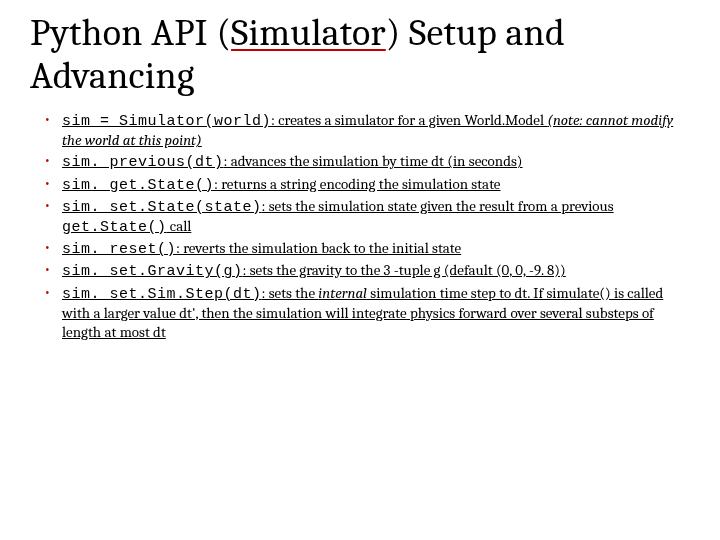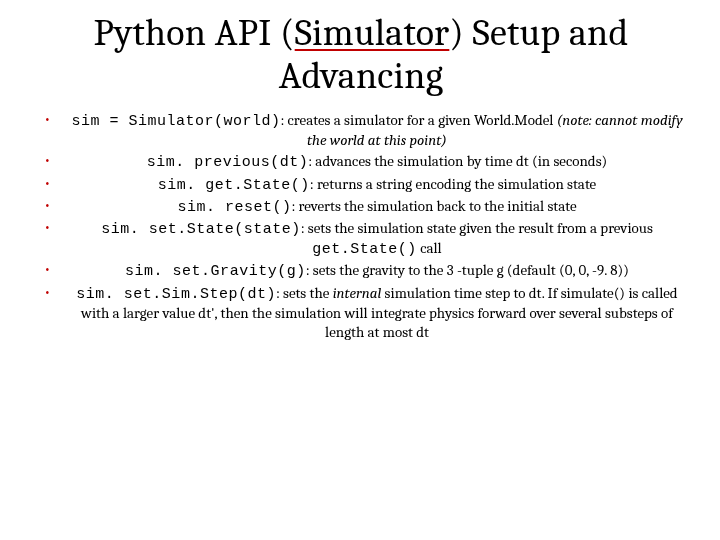--- a/index.html
+++ b/index.html
@@ -10,21 +10,20 @@
     background: #ffffff;
     font-family: Cambria, Georgia, 'Times New Roman', serif;
     color: #000;
     overflow: hidden;
   }
   .slide {
     padding: 12px 28px 20px 30px;
     box-sizing: border-box;
     width: 720px;
     height: 540px;
-    text-align: center;
   }
   h1.title {
     font-size: 38px;
     font-weight: 400;
     line-height: 1.12;
     margin: 0 0 14px 0;
     letter-spacing: 0.2px;
   }
   h1.title a.link {
     color: #000;
@@ -37,20 +36,21 @@
     list-style: none;
     padding: 0 0 0 12px;
     margin: 0;
     font-size: 15px;
     line-height: 1.28;
   }
   ul.bullets > li {
     position: relative;
     padding-left: 20px;
     margin-bottom: 2px;
+    text-decoration: underline;
   }
   ul.bullets > li::before {
     content: "•";
     position: absolute;
     left: 2px;
     top: -1px;
     color: #c00000;
     font-size: 15px;
   }
   .code {
@@ -82,25 +82,25 @@
       <span class="code">sim. previous(dt)</span><span>: advances the simulation by time dt (in seconds)</span>
     </li>
 
 
 
     <li>
       <span class="code">sim. get.State()</span><span>: returns a string encoding the simulation state</span>
     </li>
 
     <li>
-      <span class="code">sim. reset()</span><span>: reverts the simulation back to the initial state</span>
+      <span class="code">sim. set.State(state)</span><span>: sets the simulation state given the result from a previous </span><span class="code">get.State()</span><span> call</span>
     </li>
 
     <li>
-      <span class="code">sim. set.State(state)</span><span>: sets the simulation state given the result from a previous </span><span class="code">get.State()</span><span> call</span>
+      <span class="code">sim. reset()</span><span>: reverts the simulation back to the initial state</span>
     </li>
 
     <li>
       <span class="code">sim. set.Gravity(g)</span><span>: sets the gravity to the 3 -tuple g (default (0, 0, -9. 8))</span>
     </li>
 
     <li>
       <span class="code">sim. set.Sim.Step(dt)</span><span>: sets the </span><span class="italic">internal</span><span> simulation time step to dt. If simulate() is called with a larger value dt', then the simulation will integrate physics forward over several substeps of length at most dt</span>
     </li>
 

